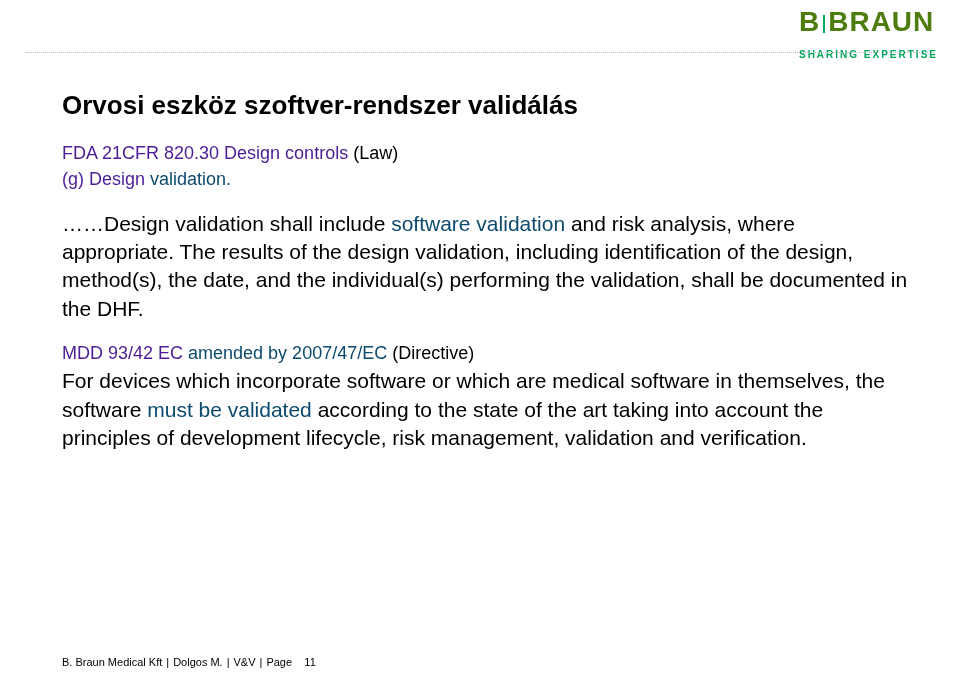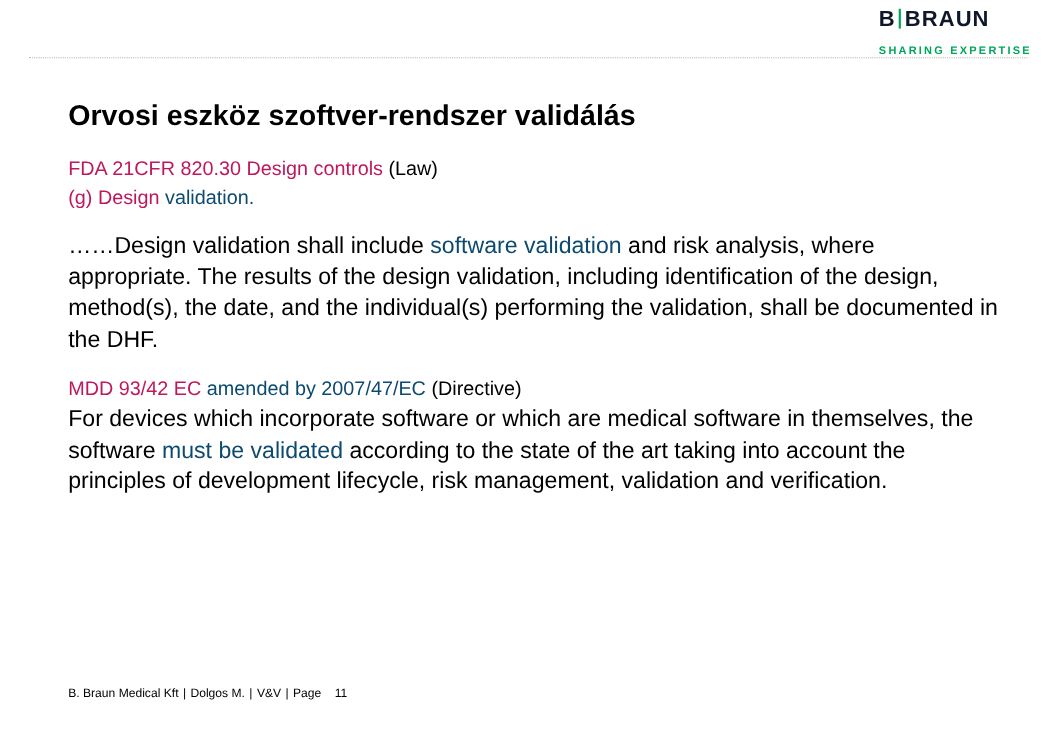--- a/index.html
+++ b/index.html
@@ -15,23 +15,23 @@
   }
   .logo {
     position: absolute;
     top: 8px;
     right: 22px;
     text-align: left;
     line-height: 1;
   }
   .logo-top {
     font-weight: 900;
-    font-size: 20px;
+    font-size: 28px;
     letter-spacing: 1px;
-    color: #0f172a;
+    color: #4d7c0f;
     white-space: nowrap;
   }
   .logo-top .bar {
     display: inline-block;
     width: 2px;
     height: 18px;
     background: #00a65a;
     vertical-align: -2px;
     margin: 0 3px;
   }
@@ -62,28 +62,28 @@
     font-weight: 700;
     color: #000;
     margin-bottom: 20px;
     line-height: 1.2;
   }
   .line {
     font-size: 18px;
     line-height: 1.35;
     margin-bottom: 2px;
   }
-  .green   { color: #be185d; }
+  .green   { color: #4c1d95; }
   .red     { color: #0c4a6e; }
   .block   { margin-top: 18px; }
   .para    { font-size: 21px; line-height: 1.35; }
   .footer {
     position: absolute;
     left: 62px;
-    bottom: 44px;
+    bottom: 13px;
     font-size: 11px;
     color: #000;
   }
   .footer .sep { margin: 0 4px; }
 </style>
 </head>
 <body>
 
 <div class="logo">
   <div class="logo-top">

